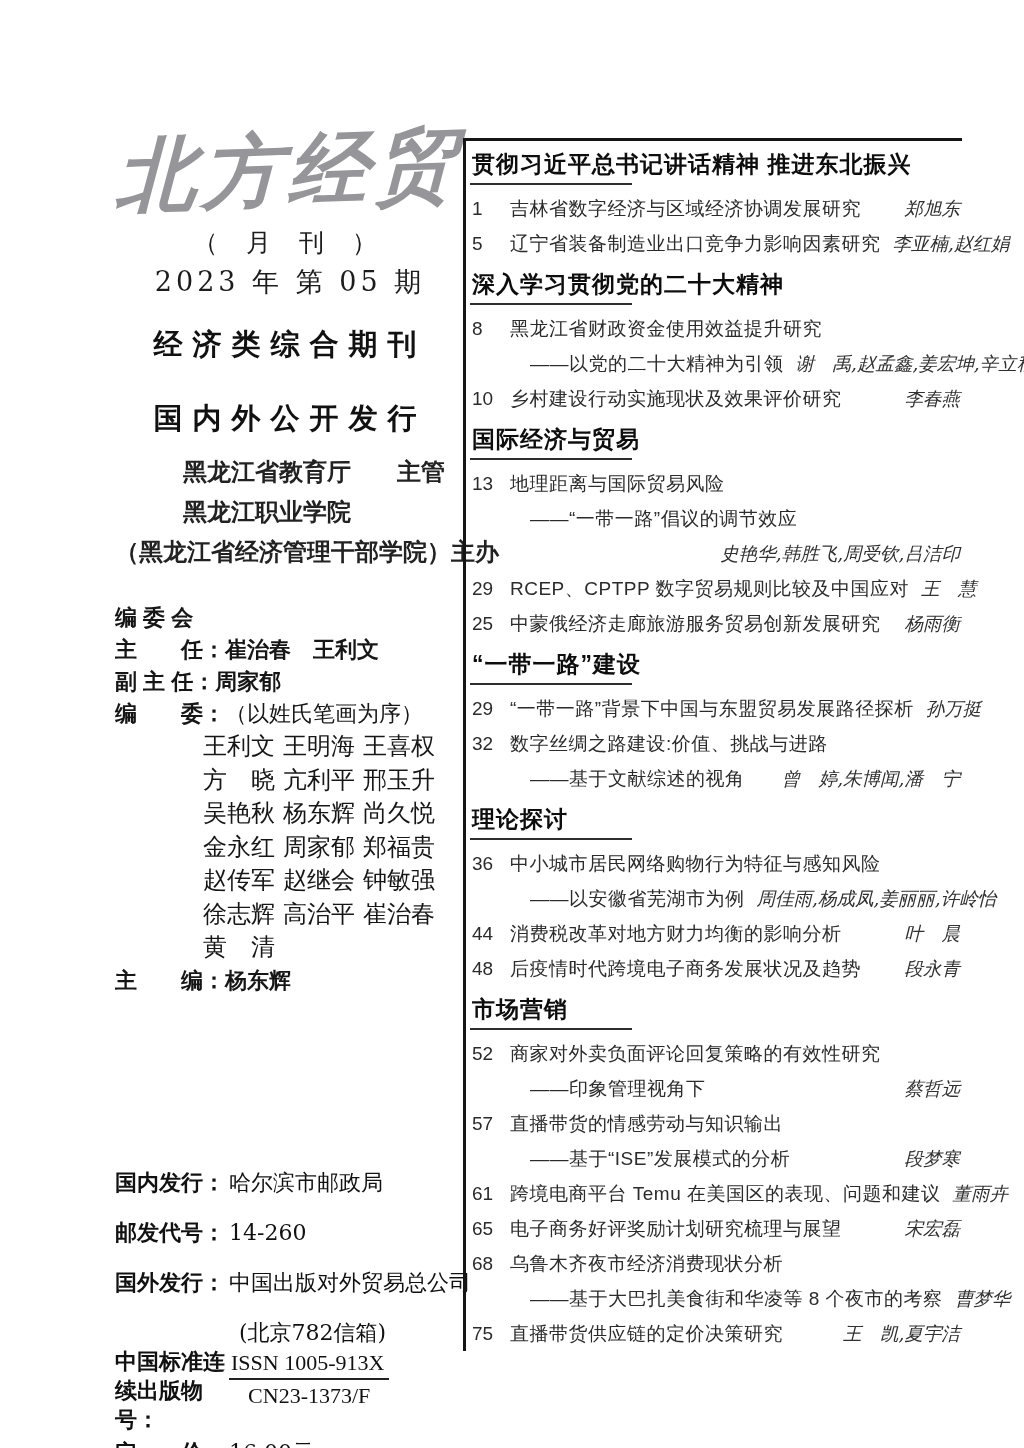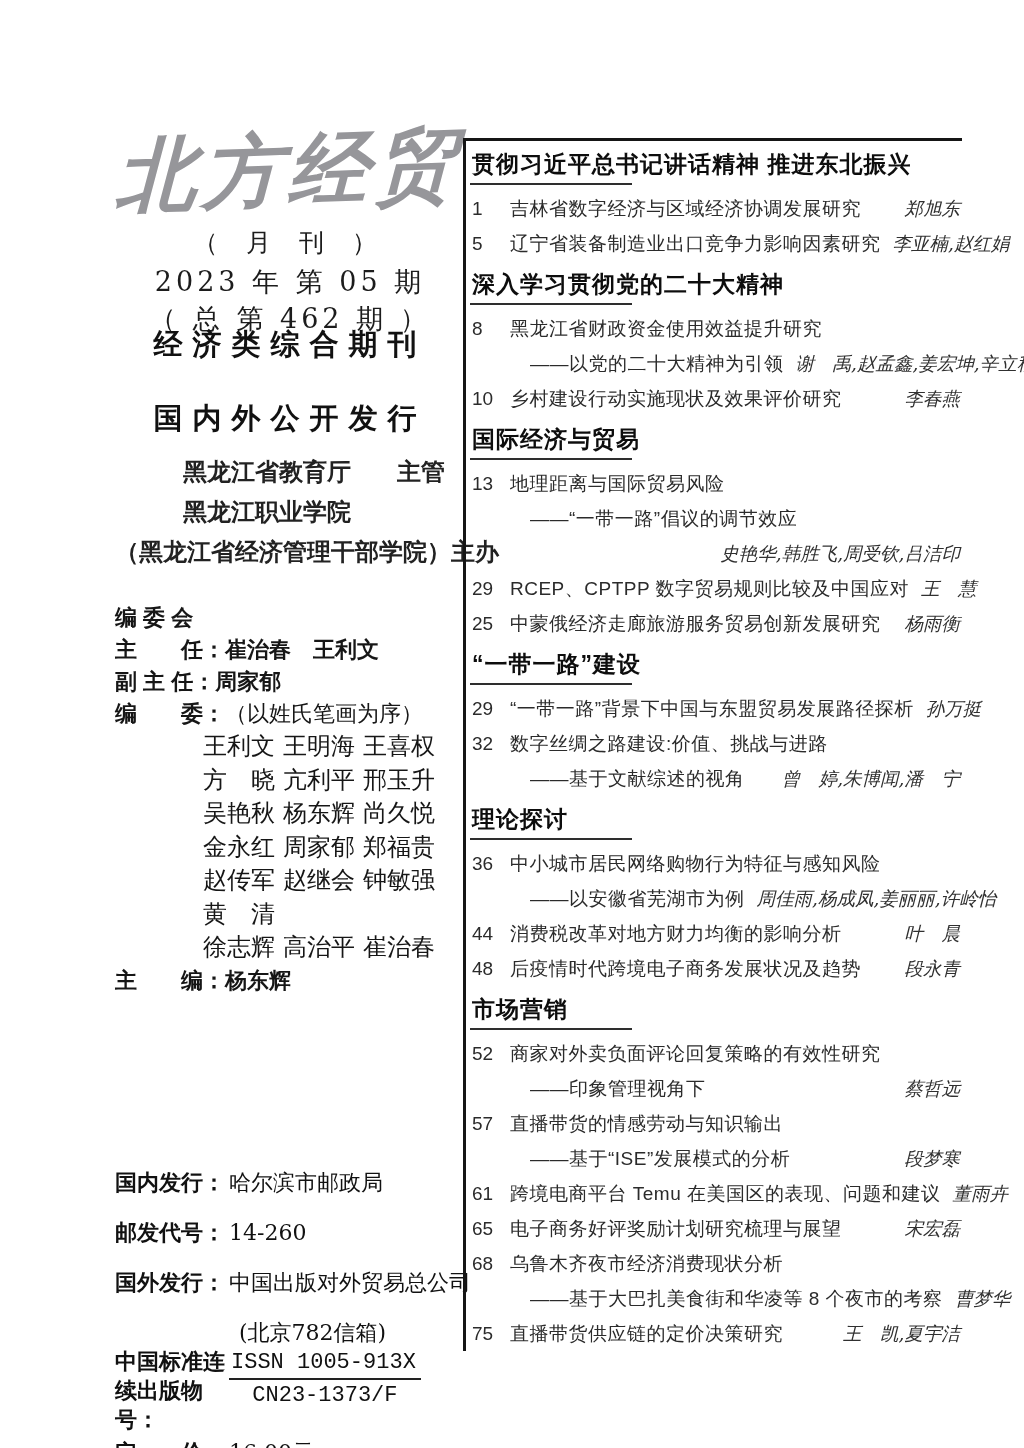--- a/index.html
+++ b/index.html
@@ -33,21 +33,21 @@
          font-weight:normal;}
   .bgrid .cell{display:inline-block;width:80px;white-space:nowrap;}
 
   .pub{position:absolute;left:115px;top:1148px;width:348px;font-size:22px;line-height:30px;color:#111;}
   .prow{display:flex;white-space:nowrap;margin-top:20px;}
   .plabel{width:114px;flex:none;font-weight:bold;}
   .pval{font-family:"DejaVu Serif",serif;}
   .pind{padding-left:10px;}
   .issnblock{display:flex;margin-top:1px;}
   .issnlabel{width:114px;flex:none;font-weight:bold;line-height:29px;font-family:Liberation Mono, monospace;}
-  .issnvals{font-family:Liberation Mono, monospace;line-height:27px;}
+  .issnvals{font-family:Liberation Serif, serif;line-height:27px;}
   .issn{border-bottom:2px solid #222;padding:0 5px 2px 2px;}
   .cn{text-align:center;padding-top:2px;}
   .pricerow{margin-top:2px;}
 
   
   .toc{position:absolute;left:463px;top:138px;width:496px;
        border-left:3px solid #151515;border-top:3px solid #151515;}
   .toc-section{margin:0;}
   .sec-h{font-size:23px;font-weight:bold;letter-spacing:1px;color:#0d0d0d;
          padding-left:6px;margin-top:8px;line-height:31px;white-space:nowrap;}
@@ -63,21 +63,20 @@
 </style>
 </head>
 <body>
 
 <div class="page">
 
   <div class="logo">北方经贸</div>
 
   <div class="cline freq">（ 月 刊 ）</div>
   <div class="cline yearline">2023 年  第 05 期</div>
-  <div class="cline cumline">（ 总 第 462 期 ）</div>
   <div class="cline cat cat1">经济类综合期刊</div>
   <div class="cline cat cat2">国内外公开发行</div>
 
   <div class="sponsor">
     <div class="sprow">
       <span class="sp-ind">黑龙江省教育厅</span>
       <span class="sp-role">主管</span>
     </div>
     <div class="sprow">
       <span class="sp-ind">黑龙江职业学院</span>
@@ -103,22 +102,22 @@
           <span>编　　委：</span>
           <span class="bval bval-serif">（以姓氏笔画为序）</span>
         </div>
       </div>
     <div class="bgrid" id="board-grid">
         <div><span class="cell">王利文</span><span class="cell">王明海</span><span class="cell">王喜权</span></div>
         <div><span class="cell">方　晓</span><span class="cell">亢利平</span><span class="cell">邢玉升</span></div>
         <div><span class="cell">吴艳秋</span><span class="cell">杨东辉</span><span class="cell">尚久悦</span></div>
         <div><span class="cell">金永红</span><span class="cell">周家郁</span><span class="cell">郑福贵</span></div>
         <div><span class="cell">赵传军</span><span class="cell">赵继会</span><span class="cell">钟敏强</span></div>
+        <div><span class="cell">徐志辉</span><span class="cell">高治平</span><span class="cell">崔治春</span></div>
         <div><span class="cell">黄　清</span></div>
-        <div><span class="cell">徐志辉</span><span class="cell">高治平</span><span class="cell">崔治春</span></div>
       </div>
     <div class="brow">
       <span>主　　编：</span>
       <span class="bval">杨东辉</span>
     </div>
   </div>
 
   <div class="pub">
     <div id="pub-rows">
         <div class="prow">

